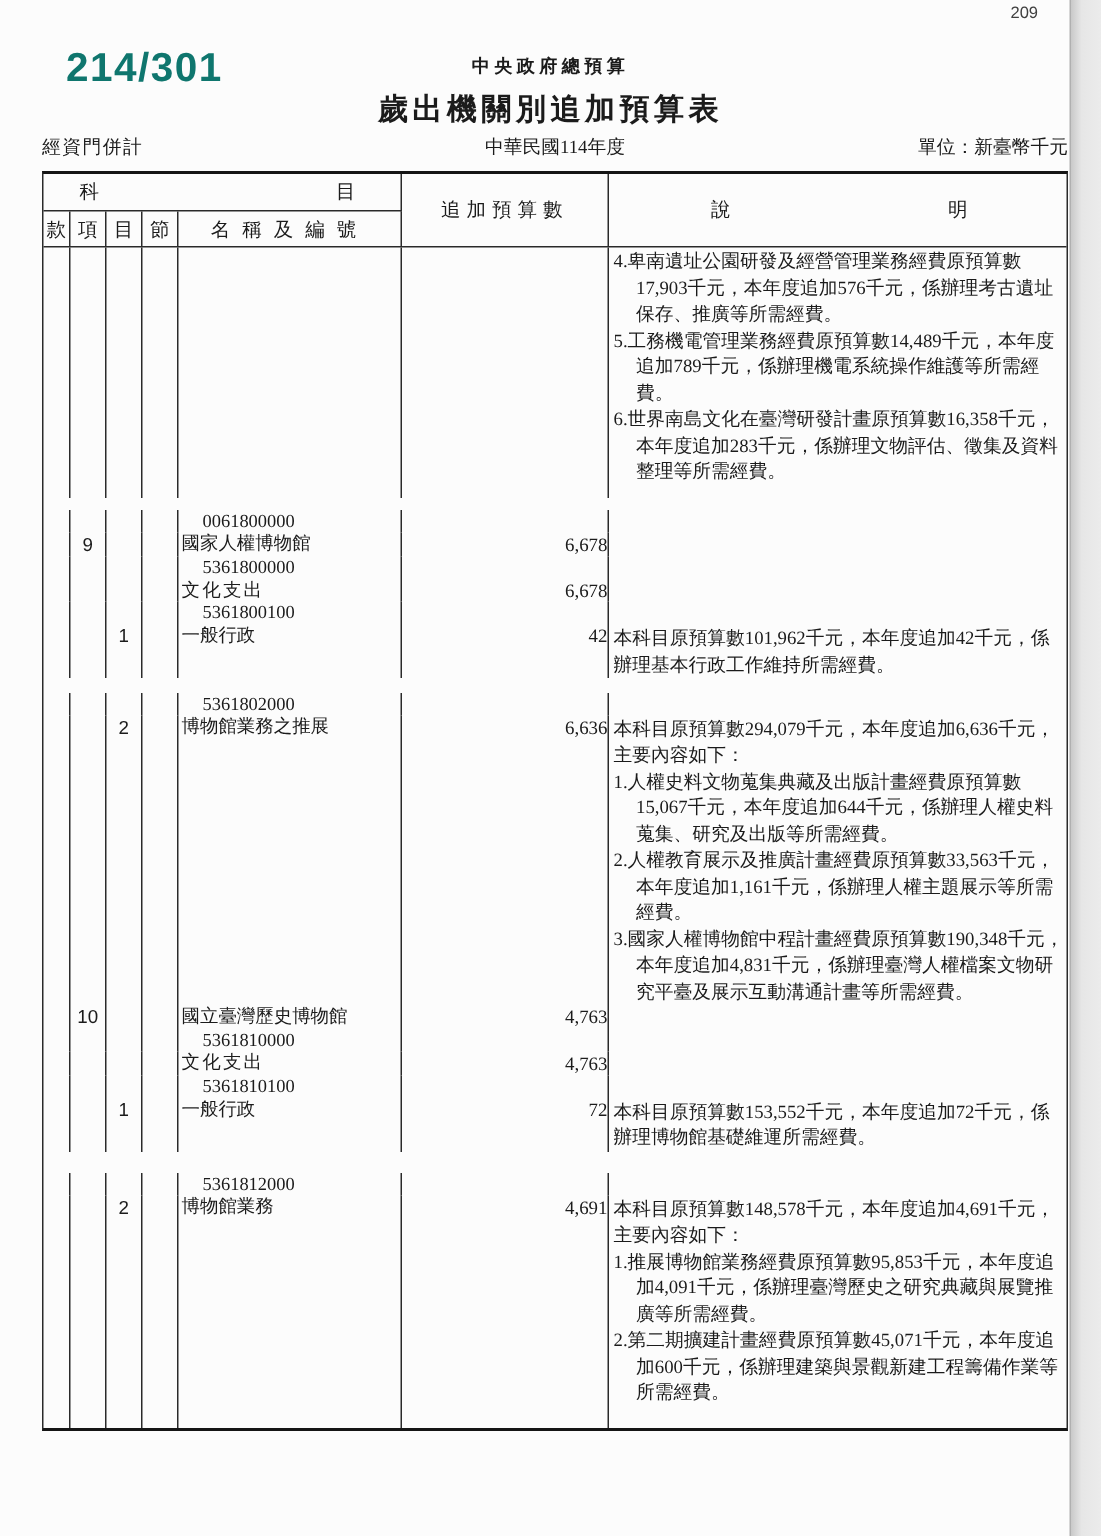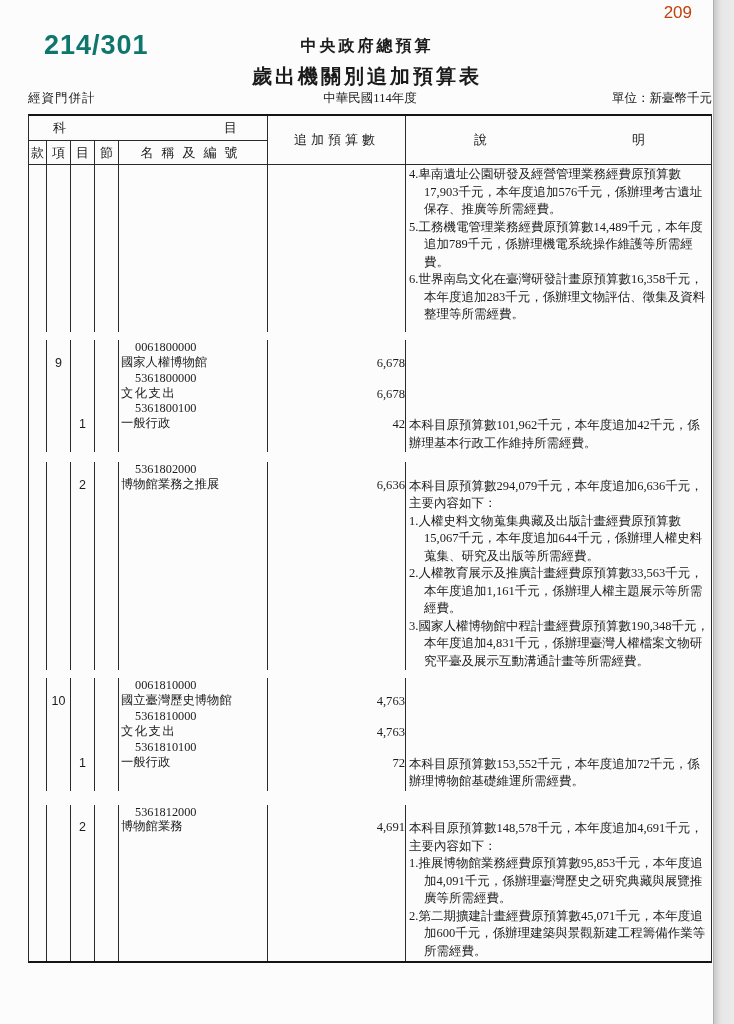--- a/index.html
+++ b/index.html
@@ -12,30 +12,30 @@
     color:#1b1b1b;
   }
   .scan-band {
     position:absolute; top:0; right:0; width:21px; height:1024px;
     background:linear-gradient(to right,#c9c9c9 0px,#e6e6e6 7px,#ececec 21px);
     border-left:1px solid #b0b0b0;
   }
   .page-number {
     position:absolute; top:3px; right:42px;
     font-family:"Liberation Sans","DejaVu Sans",sans-serif;
-    font-size:17px; font-weight:500; color:#c2410c;
+    font-size:11px; font-weight:500; color:#404040;
   }
   .doc-head { position:relative; height:86px; }
   .watermark {
     position:absolute; left:44px; top:30px;
     font-family:"Liberation Sans","DejaVu Sans",sans-serif;
     font-size:27px; font-weight:700; color:#0f766e; letter-spacing:1px;
   }
   .titles { position:absolute; left:0; top:36px; width:734px; text-align:center; }
-  .title-main { font-size:16px; font-weight:700; letter-spacing:3px; }
+  .title-main { font-size:12px; font-weight:700; letter-spacing:3px; }
   .title-sub  { font-size:20px; font-weight:700; letter-spacing:3px; margin-top:6px; }
   .meta-row {
     margin:4px 22px 0 28px;
     display:flex; align-items:baseline;
     font-size:12.5px;
   }
   .meta-left   { flex:1; text-align:left;  letter-spacing:1px; }
   .meta-center { flex:1.2; text-align:center; }
   .meta-right  { flex:1; text-align:right; }
 
@@ -221,31 +221,20 @@
             <div class="nm">博物館業務之推展</div>
           </div>
     <div class="c c-amt">6,636</div>
     <div class="c c-desc">
             <div class="para">本科目原預算數294,079千元，本年度追加6,636千元，主要內容如下：</div>
             <div class="para numbered">1.人權史料文物蒐集典藏及出版計畫經費原預算數15,067千元，本年度追加644千元，係辦理人權史料蒐集、研究及出版等所需經費。</div>
             <div class="para numbered">2.人權教育展示及推廣計畫經費原預算數33,563千元，本年度追加1,161千元，係辦理人權主題展示等所需經費。</div>
             <div class="para numbered">3.國家人權博物館中程計畫經費原預算數190,348千元，本年度追加4,831千元，係辦理臺灣人權檔案文物研究平臺及展示互動溝通計畫等所需經費。</div>
           </div>
   </div>
-        <div class="trow gridcols" style="margin-top: 8px;">
-    <div class="c c-num"></div>
-    <div class="c c-num"></div>
-    <div class="c c-num"></div>
-    <div class="c c-num"></div>
-    <div class="c c-name">
-            <div class="code">0061810000</div>
-          </div>
-    <div class="c c-amt"></div>
-    <div class="c c-desc"></div>
-  </div>
         <div class="trow gridcols">
     <div class="c c-num"></div>
     <div class="c c-num">10</div>
     <div class="c c-num"></div>
     <div class="c c-num"></div>
     <div class="c c-name">
             <div class="nm">國立臺灣歷史博物館</div>
           </div>
     <div class="c c-amt">4,763</div>
     <div class="c c-desc"></div>

